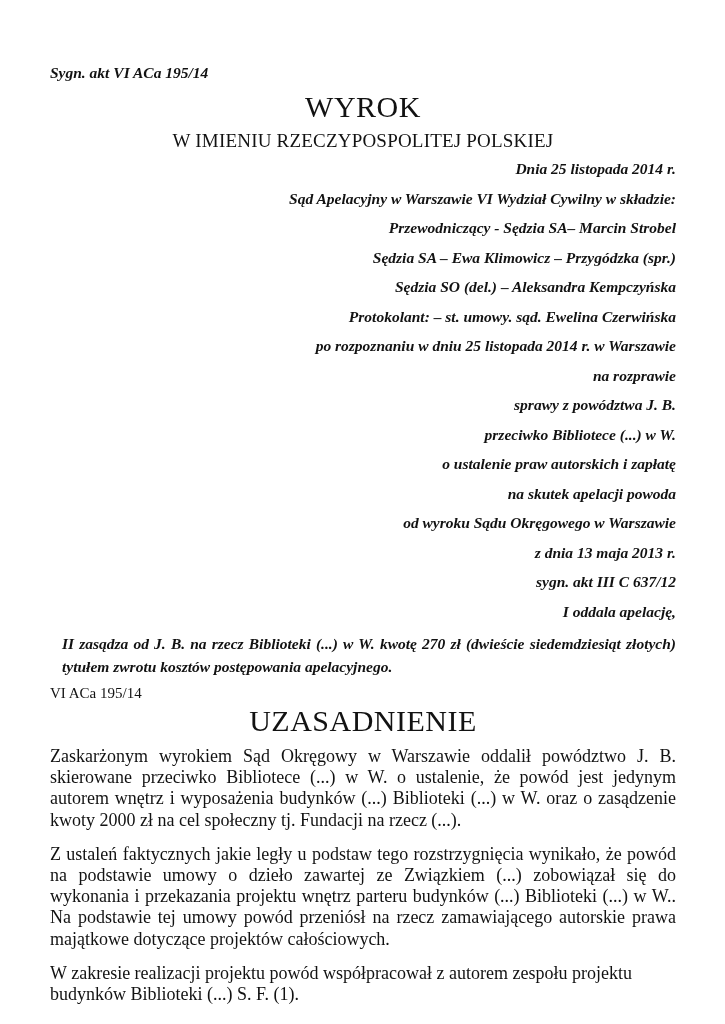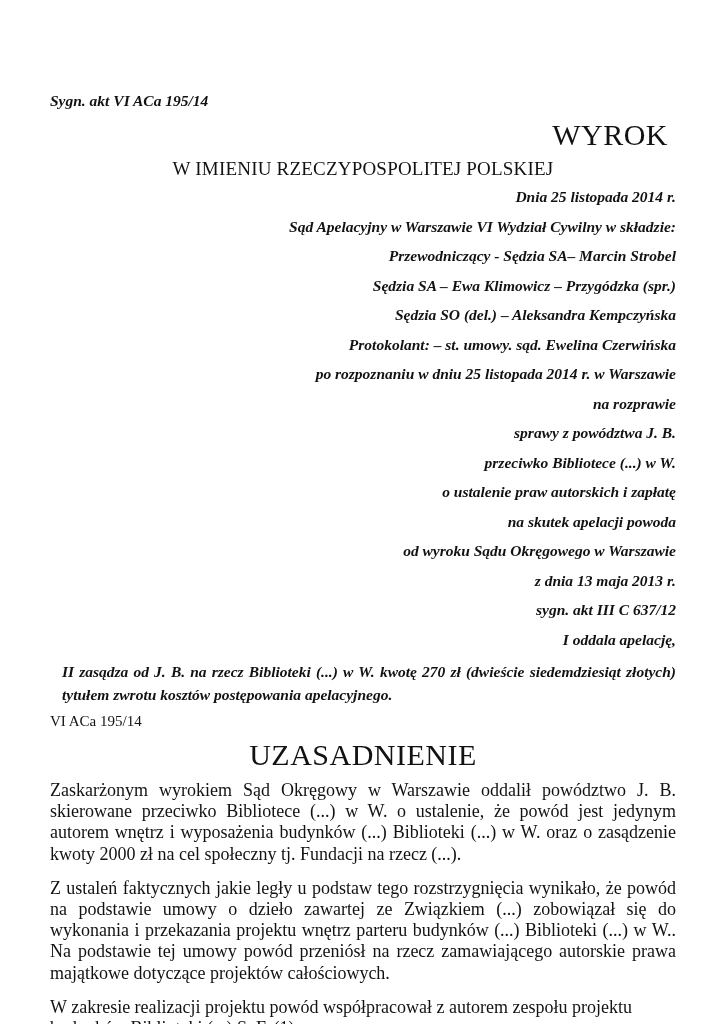--- a/index.html
+++ b/index.html
@@ -11,37 +11,37 @@
     width: 725px;
     height: 1024px;
     overflow: hidden;
     color: #121212;
     font-family: "Liberation Serif", "DejaVu Serif", serif;
   }
   .page {
     box-sizing: border-box;
     width: 725px;
     height: 996px;
-    padding: 92px 49px 0 50px;
+    padding: 64px 49px 0 50px;
     background: #ffffff;
   }
   
   .case-ref {
     font-size: 15.5px;
     line-height: 18px;
     font-weight: bold;
     font-style: italic;
     margin: 0 0 6px 0;
   }
   
   .doc-title {
     font-size: 30px;
     line-height: 33px;
     font-weight: normal;
-    text-align: right;
+    text-align: center;
     margin: 8px;
     letter-spacing: 0.5px;
   }
   
   .doc-subtitle {
     font-size: 19px;
     line-height: 20px;
     font-weight: normal;
     text-align: center;
     margin: 0 0 9px 0;
@@ -63,21 +63,21 @@
     line-height: 23px;
     margin-bottom: 6px;
     margin-left: 12px;
   }
   
   .case-ref-plain {
     font-size: 15px;
     line-height: 18px;
     font-weight: normal;
     font-style: normal;
-    margin: 0 0 8px 0;
+    margin: 0 0 2px 0;
   }
   
   .section-title {
     font-size: 30px;
     line-height: 34px;
     font-weight: normal;
     text-align: center;
     margin: 0 0 8px 0;
     letter-spacing: 0.5px;
   }

